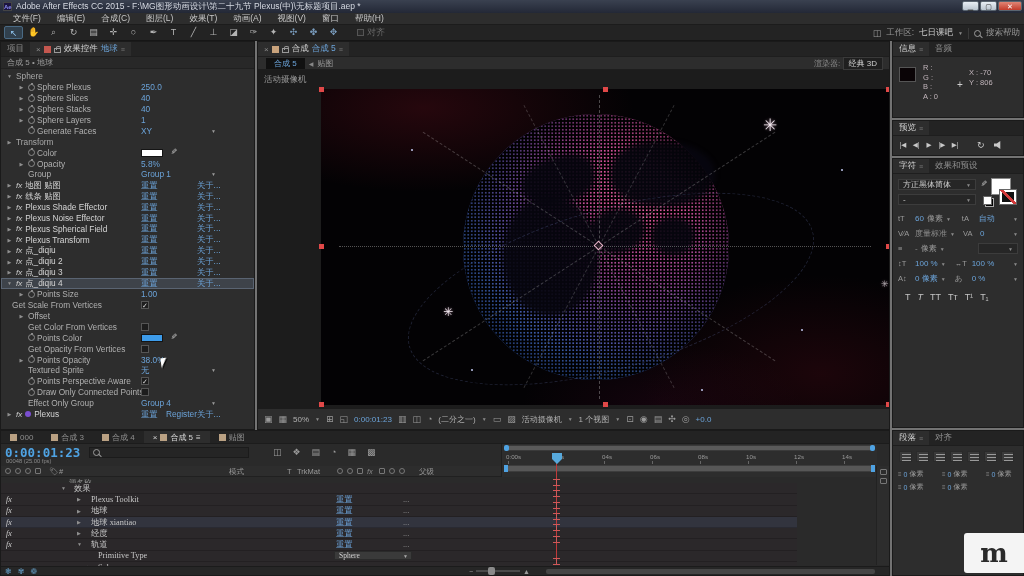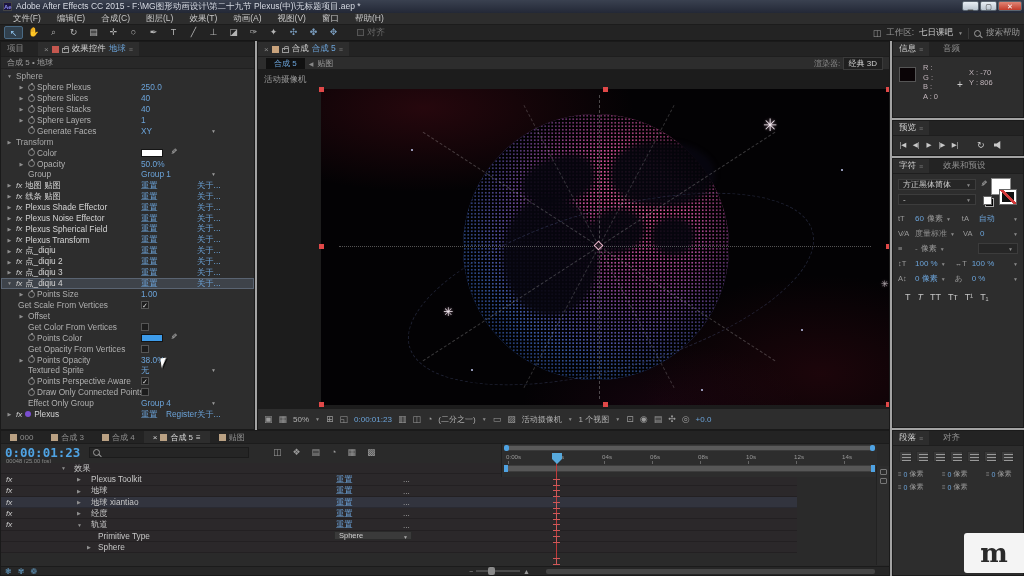--- a/index.html
+++ b/index.html
@@ -1,20 +1,20 @@
 <!DOCTYPE html>
 <html><head>
 <meta charset="utf-8">
 <style>
   * { margin:0; padding:0; box-sizing:border-box; }
   html,body { background:#000; }
   .screen {
     position:relative; width:1024px; height:576px; overflow:hidden;
     font-family:"Liberation Sans","DejaVu Sans",sans-serif;
-    background:#a3a3a3; color:#b8b8b8; font-size:9px;
+    background:#737373; color:#b8b8b8; font-size:9px;
     -webkit-font-smoothing:antialiased;
   }
   
   .titlebar { position:absolute; left:0; top:0; right:0; height:13px;
     background:linear-gradient(#3a4150,#232836); display:flex; align-items:center;
     color:#d6dae2; font-size:8.5px; padding-left:3px; }
   .ae-badge { width:9px; height:9px; background:#1c1440; color:#8a8cf0; font-size:6px;
     line-height:9px; text-align:center; font-weight:bold; margin-right:4px; border:1px solid #444; }
   .win-btns { position:absolute; right:2px; top:1px; display:flex; gap:1px; }
   .win-btn { width:17px; height:10px; background:linear-gradient(#e8eef4,#b9c4cf); border:1px solid #5a6570;
@@ -35,21 +35,21 @@
   .tb-value { color:#cccccc; font-size:8.5px; }
   .dd-arrow { color:#8a8a8a; font-size:5px; }
   .tb-sep { width:1px; height:11px; background:#3a3a3a; }
   .mag { width:7px; height:7px; border:1px solid #9a9a9a; border-radius:50%; position:relative; }
   .mag::after { content:""; position:absolute; width:4px; height:1px; background:#9a9a9a;
     right:-3px; bottom:-1px; transform:rotate(45deg); }
   .snap-box { width:7px; height:7px; border:1px solid #555; background:#2a2a2a; }
   .dim { color:#6a6a6a; }
   
   .panel { position:absolute; background:#2d2d2d; border:1px solid #1a1a1a; }
-  .ptabs { height:15px; background:#232323; display:flex; align-items:stretch; border-bottom:1px solid #1e1e1e;gap:8px; }
+  .ptabs { height:15px; background:#232323; display:flex; align-items:stretch; border-bottom:1px solid #1e1e1e; }
   .ptab { display:flex; align-items:center; gap:3px; padding:0 6px; color:#909090; font-size:8.5px; background:#232323; }
   .ptab.active { background:#2d2d2d; color:#d0d0d0; }
   .ptab .x { color:#888; font-size:8px; }
   .ptab .sq { width:7px; height:7px; background:#c9a37c; }
   .ptab .sq.red { background:#c4574f; }
   .ptab .blue { color:#6ba3d9; }
   .ptab .hamb { color:#777; font-size:7px; letter-spacing:0; }
   .lock { width:7px; height:5px; border:1px solid #999; position:relative; margin-top:2px; }
   .lock::before { content:""; position:absolute; left:1px; top:-3px; width:3px; height:3px;
     border:1px solid #999; border-bottom:none; border-radius:2px 2px 0 0; }
@@ -168,21 +168,21 @@
   .tl-tc { position:absolute; left:4px; top:1px; color:#4fa3e3; font-size:12.5px; font-weight:bold;
     font-family:"DejaVu Sans Mono",monospace; letter-spacing:0; }
   .tl-frames { position:absolute; left:5px; top:14px; color:#8a8a8a; font-size:5.8px; }
   .tl-search { position:absolute; left:88px; top:3px; width:160px; height:11px; background:#252525;
     border:1px solid #1b1b1b; display:flex; align-items:center; padding-left:3px; gap:2px; }
   .tl-icons { position:absolute; left:272px; top:3px; display:flex; gap:11px; color:#9a9a9a; font-size:9px; }
   .tl-header { position:absolute; left:0; top:35px; width:500px; height:11px; background:#2d2d2d;
     border-bottom:1px solid #202020; font-size:7.5px; color:#9a9a9a; }
   .tlh-ic { position:absolute; top:2px; width:6px; height:6px; border:1px solid #777; border-radius:50%; }
   .tlh-sq { border-radius:1px; }
-  .tl-rows { position:absolute; left:0; top:32px; width:796px; height:91px; }
+  .tl-rows { position:absolute; left:0; top:52px; width:796px; height:91px;font-family:Liberation Serif, serif; }
   .tl-row { position:relative; height:11.3px; display:flex; align-items:center; font-size:8.3px;
     background:#2b282a; border-bottom:1px solid rgba(0,0,0,0.18); }
   .tl-row.hl { background:#32343e; }
   .tl-fx { position:absolute; left:5px; color:#cfcfcf; font-style:italic; font-size:8px; }
   .tl-arrow { position:absolute; color:#8f8f8f; font-size:5px; }
   .tl-lbl { position:absolute; color:#c6c6c6; }
   .tl-reset { position:absolute; left:335px; color:#6ba3d9; }
   .tl-dots { position:absolute; left:402px; color:#9a9a9a; }
   .tl-dd { position:absolute; left:333px; width:78px; height:9px; background:#3a3a3a; border:1px solid #2a2a2a;
     color:#d0d0d0; font-size:7.5px; line-height:8px; padding-left:4px; }
@@ -352,21 +352,21 @@
           </span>
           <span class="cswatch" style="background: rgb(255, 255, 255);"></span>
           <span class="edrop">✎</span>
         </div>
         <div class="ec-row">
           <span class="ec-l" style="padding-left: 16px;">
             <span class="tw">▶</span>
             <span class="sw"></span>
             <span class="lbl">Opacity</span>
           </span>
-          <span class="val">50.0%</span>
+          <span class="val">5.8%</span>
         </div>
         <div class="ec-row">
           <span class="ec-l" style="padding-left: 16px;">
             <span class="tw"></span>
             <span class="lbl">Group</span>
           </span>
           <span class="val">Group 1</span>
           <span class="ddarrow">▼</span>
         </div>
         <div class="ec-row">
@@ -461,21 +461,21 @@
         </div>
         <div class="ec-row">
           <span class="ec-l" style="padding-left: 16px;">
             <span class="tw">▶</span>
             <span class="sw"></span>
             <span class="lbl">Points Size</span>
           </span>
           <span class="val">1.00</span>
         </div>
         <div class="ec-row">
-          <span class="ec-l" style="padding-left: 6px;">
+          <span class="ec-l" style="padding-left: 0;">
             <span class="tw"></span>
             <span class="lbl">Get Scale From Vertices</span>
           </span>
           <span class="chk on">✓</span>
         </div>
         <div class="ec-row">
           <span class="ec-l" style="padding-left: 16px;">
             <span class="tw">▶</span>
             <span class="lbl">Offset</span>
           </span>

